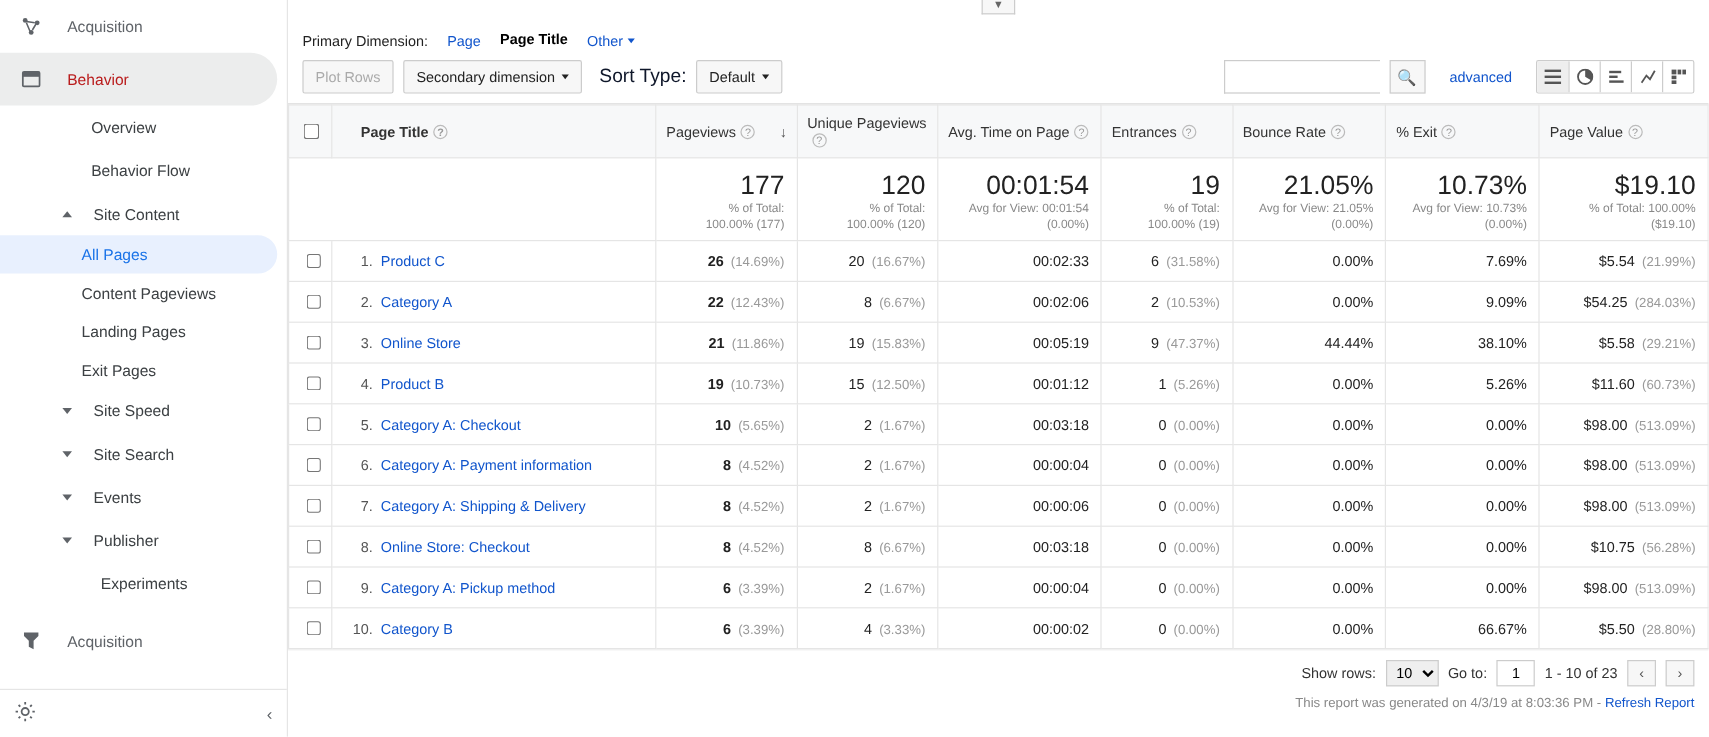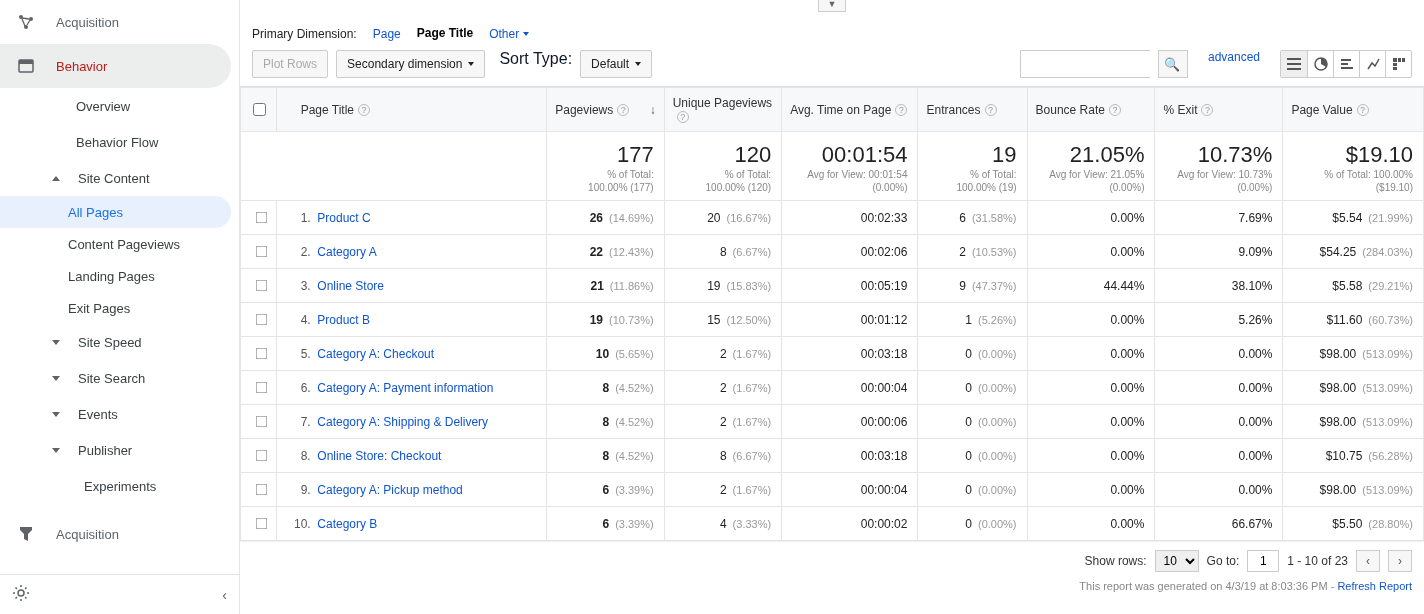--- a/index.html
+++ b/index.html
@@ -27,21 +27,21 @@
   .toolbar-strip { height:20px; position:relative; }
   .toolbar-strip .chev-box { position:absolute; left:50%; transform:translateX(-50%); top:-4px; width:28px; height:16px; border:1px solid #ccc; border-top:none; background:#f7f7f7; display:flex; align-items:center; justify-content:center; font-size:9px; color:#666; cursor:pointer; }
 
   .dims-row { padding:6px 12px 4px 12px; font-size:12px; color:#333; display:flex; align-items:center; gap:16px; }
   .dims-row .label { color:#222; }
   .dims-row a.dim { color:#1155cc; cursor:pointer; }
   .dims-row .dim.active { color:#000; font-weight:bold; border-bottom:2px solid transparent; }
   .dims-row .other { color:#1155cc; display:inline-flex; align-items:center; gap:4px; cursor:pointer; }
   .tri-down { width:0;height:0;border-left:3px solid transparent;border-right:3px solid transparent;border-top:4px solid currentColor; display:inline-block;}
 
-  .controls-row { display:flex; align-items:flex-start; padding:4px 12px 8px 12px; gap:8px; }
+  .controls-row { display:flex; align-items:center; padding:4px 12px 8px 12px; gap:8px; }
   .btn { border:1px solid #ccc; background:#f7f7f7; height:28px; padding:0 10px; font-size:12px; display:inline-flex; align-items:center; gap:6px; cursor:pointer; border-radius:2px; }
   .btn.disabled { color:#aaa; cursor:default; }
   .sort-label { font-size:16px; color:#0f172a; margin-left:6px; }
   .spacer { flex:1; }
   .search-box { width:130px; height:28px; border:1px solid #ccc; border-right:none; padding:0 6px; font-size:12px; }
   .search-btn { width:30px; height:28px; border:1px solid #ccc; background:#f7f7f7; display:flex; align-items:center; justify-content:center; cursor:pointer; font-size:13px; color:#555; }
   .adv-link { color:#1155cc; font-size:12px; margin:0 12px; cursor:pointer; }
   .view-btns { display:flex; border:1px solid #ccc; border-radius:2px; overflow:hidden; }
   .view-btns .vb { width:26px; height:26px; display:flex; align-items:center; justify-content:center; border-left:1px solid #ccc; cursor:pointer; color:#555; background:#fff; }
   .view-btns .vb:first-child { border-left:none; }
@@ -254,21 +254,21 @@
             <col class="c-upv">
             <col class="c-time">
             <col class="c-ent">
             <col class="c-br">
             <col class="c-exit">
             <col class="c-pval">
         </colgroup>
         <thead>
           <tr>
             <th style="text-align:center;"><input type="checkbox" style=""></th>
-            <th style="padding-left:24px;"><span>Page Title</span><span class="help">?</span></th>
+            <th style="padding-left:24px;font-weight:bold;"><span>Page Title</span><span class="help">?</span></th>
             <th class="num"><span>Pageviews</span><span class="help">?</span><span class="sort-arrow">↓</span></th>
             <th class="num"><span>Unique Pageviews</span><span class="help">?</span></th>
             <th class="num"><span>Avg. Time on Page</span><span class="help">?</span></th>
             <th class="num"><span>Entrances</span><span class="help">?</span></th>
             <th class="num"><span>Bounce Rate</span><span class="help">?</span></th>
             <th class="num"><span>% Exit</span><span class="help">?</span></th>
             <th class="num"><span>Page Value</span><span class="help">?</span></th>
           </tr>
         </thead>
         <tbody>

